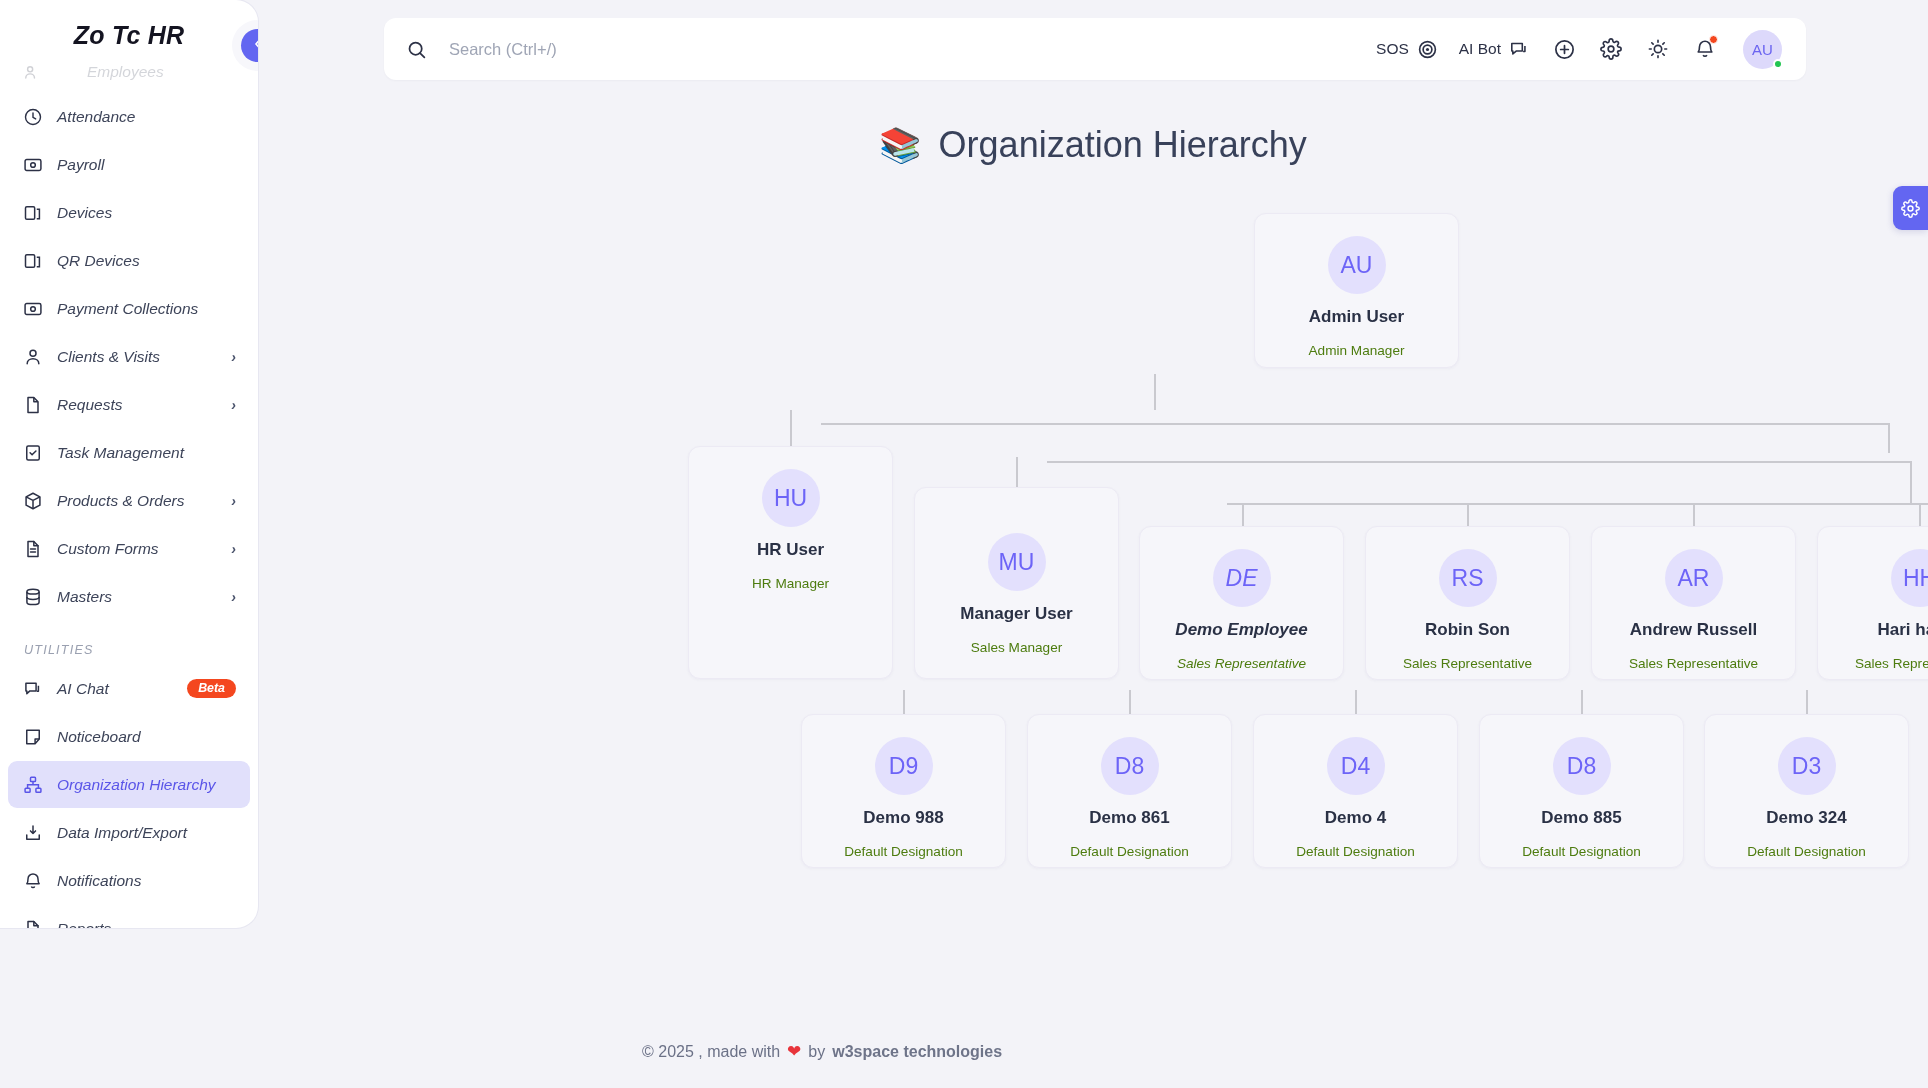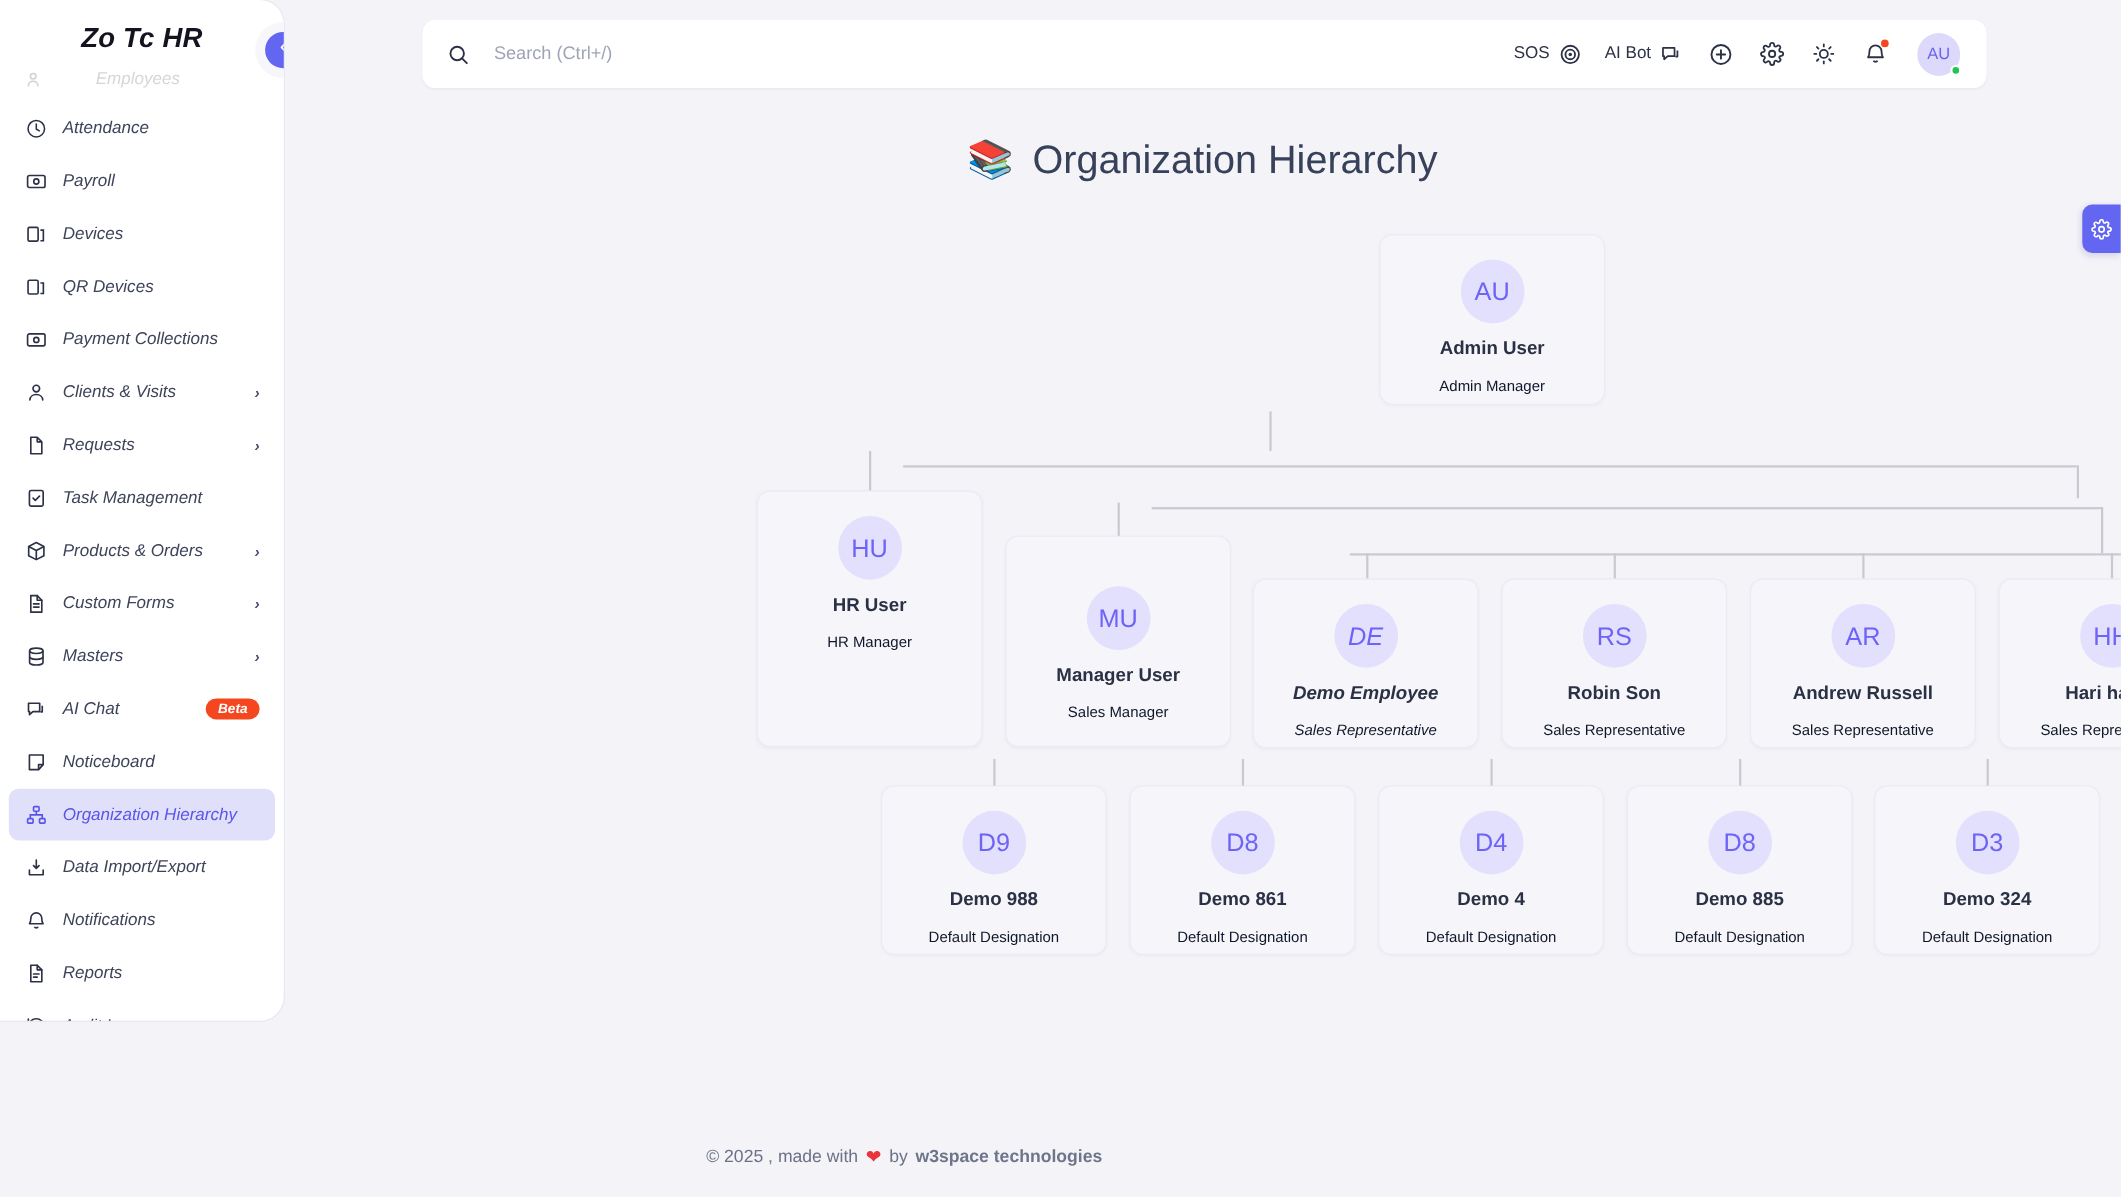--- a/index.html
+++ b/index.html
@@ -126,21 +126,21 @@
     padding-top: 22px;
     cursor: pointer;
   }
   .node .av {
     width: 58px; height: 58px; border-radius: 50%;
     background: #e3e0fd; color: #6d64f7;
     font-size: 23px; display:flex; align-items:center; justify-content:center;
     margin-bottom: 13px;
   }
   .node .nm { font-size: 17px; color: #2a3145; font-weight: bold; margin-bottom: 16px; }
-  .node .dg { font-size: 13.6px; color: #0f172a; }
+  .node .dg { font-size: 13.6px; color: #4d7c0f; }
 
   .line { position: absolute; background: #c9c9cf; }
   .vline { width: 1.6px; }
   .hline { height: 1.8px; }
 
   .footer {
     position: absolute; left: 384px; bottom: 26px;
     font-size: 16px; color: #6b7187;
     display:flex; align-items:center; gap:7px;
   }
@@ -276,20 +276,21 @@
           <svg width="20" height="20" viewBox="0 0 24 24" fill="none" stroke="currentColor" stroke-width="1.8">
               <ellipse cx="12" cy="5.6" rx="7.3" ry="2.9"></ellipse>
               <path d="M4.7 5.6v6.4c0 1.6 3.3 2.9 7.3 2.9s7.3-1.3 7.3-2.9V5.6"></path>
               <path d="M4.7 12v6.2c0 1.6 3.3 2.9 7.3 2.9s7.3-1.3 7.3-2.9V12"></path>
             </svg>
         </span>
         <span class="lbl">Masters</span>
         <span class="chev">›</span>
       </div>
 
+      <div class="section-label">UTILITIES</div>
 
       <div class="nav-item">
         <span class="ic">
           <svg width="20" height="20" viewBox="0 0 24 24" fill="none" stroke="currentColor" stroke-width="1.8" stroke-linejoin="round">
               <path d="M3.5 5.2h12.2v9.1H8.3L4.6 17.6v-3.3H3.5z"></path>
               <path d="M18.5 8v6.6h-2"></path>
             </svg>
         </span>
         <span class="lbl">AI Chat</span>
         <span class="beta">Beta</span>

